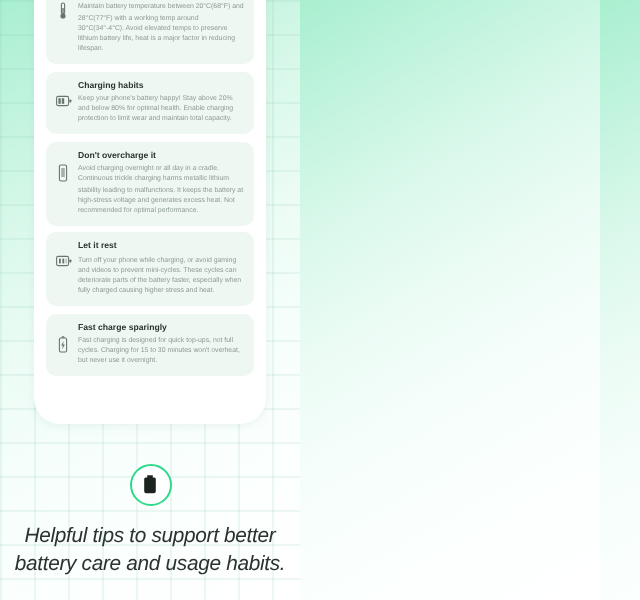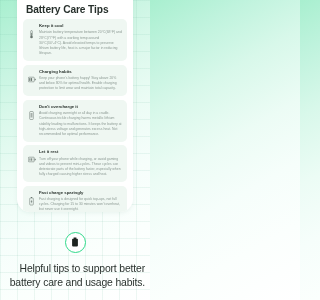--- a/index.html
+++ b/index.html
@@ -131,35 +131,35 @@
     align-items: center;
     justify-content: center;
     margin-bottom: 9px;
   }
   .badge svg { display: block; }
 
   .footer-text {
     font-size: 10.4px;
     line-height: 1.32;
     color: #2b332f;
-    text-align: right;
+    text-align: center;
     letter-spacing: -0.15px;
     width: 140px;
+    font-style: italic;
   }
 </style>
 </head>
 <body>
 
 <div class="grid-overlay"></div>
 
 <div class="screen">
 
   <div class="panel">
 
-    <div class="panel-title">Battery Care Tips</div>
 
     <div class="cards">
 
       <div class="card">
         <span class="card-icon">
           <svg width="5" height="9" viewBox="0 0 10 18">
             <rect x="3.4" y="1" width="3.2" height="11" rx="1.6" fill="none" stroke="#69756f" stroke-width="1.1"></rect>
             <circle cx="5" cy="14" r="2.6" fill="#69756f"></circle>
             <rect x="4.3" y="6" width="1.4" height="7" fill="#69756f"></rect>
           </svg>

